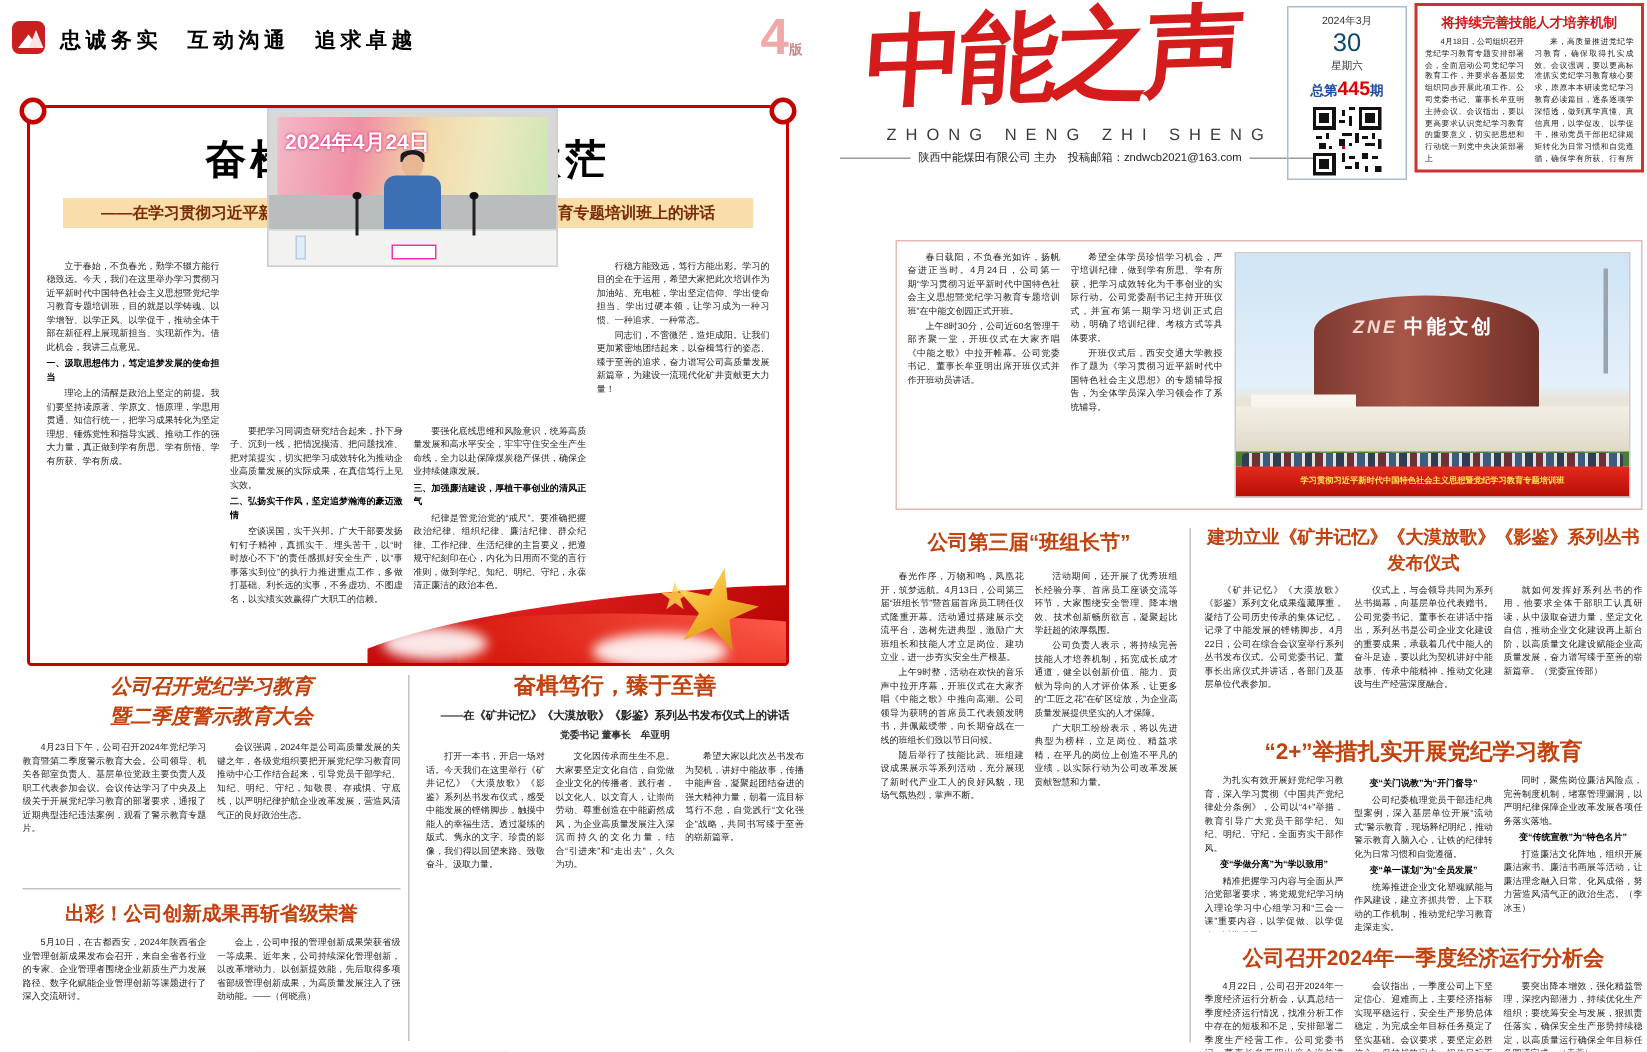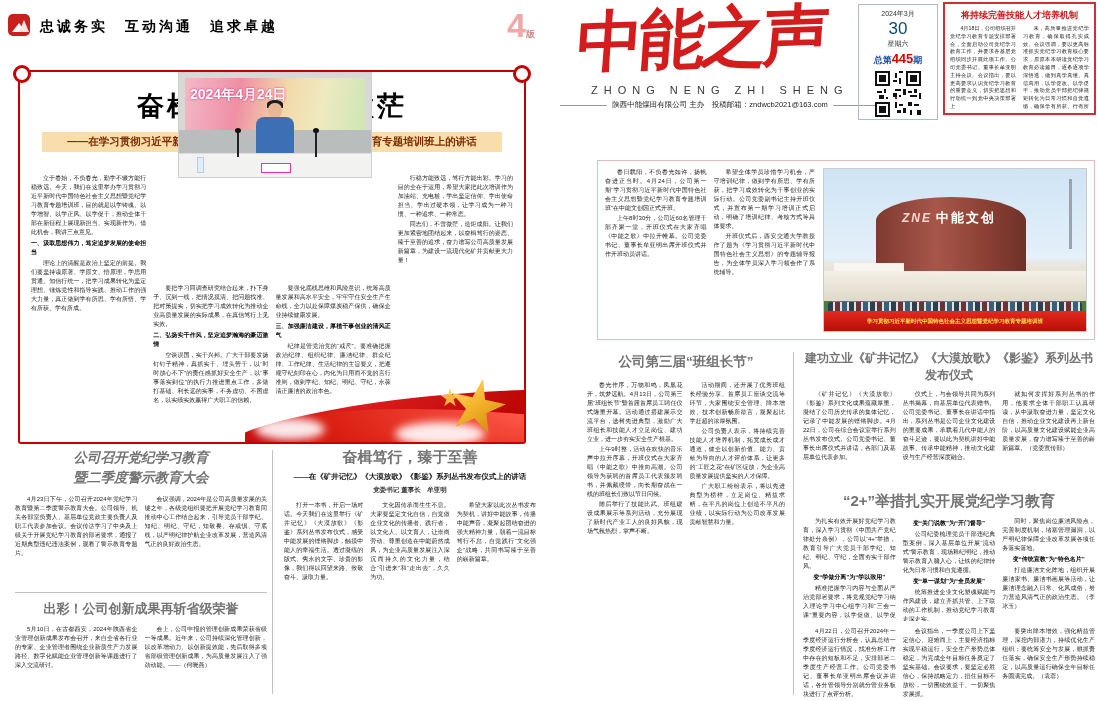--- a/index.html
+++ b/index.html
@@ -56,21 +56,21 @@
   .flag2{position:absolute;left:60px;bottom:-40px;width:380px;height:70px;background:
      radial-gradient(ellipse at 60% 0%,#ff5a4a 0%,#d81d10 70%);border-radius:80% 100% 0 0/50% 80% 0 0;transform:rotate(3deg);}
   .cloud{position:absolute;background:#fff;border-radius:50%;filter:blur(4px);opacity:.9;}
   .star{position:absolute;right:18px;bottom:6px;width:58px;height:58px;background:
      linear-gradient(135deg,#ffe27a 0%,#f5b62e 45%,#c97d06 100%);
      clip-path:polygon(50% 0%,61% 35%,98% 35%,68% 57%,79% 91%,50% 70%,21% 91%,32% 57%,2% 35%,39% 35%);
      transform:rotate(12deg);}
   .star2{position:absolute;right:64px;bottom:34px;width:20px;height:20px;background:#ffd24d;
      clip-path:polygon(50% 0%,61% 35%,98% 35%,68% 57%,79% 91%,50% 70%,21% 91%,32% 57%,2% 35%,39% 35%);opacity:.85;}
   
-  .art-title{font-weight:bold;text-align:center;color:#737373;}
+  .art-title{font-weight:bold;text-align:center;color:#c2410c;}
   #jingshi{left:15px;top:448px;width:252px;}
   #jingshi .art-title{font-size:13.5px;line-height:1.45;font-style:italic;}
   #jingshi .cols{margin-top:8px;height:96px;}
   #zhenyu{left:284px;top:448px;width:252px;}
   #zhenyu .art-title{font-size:15px;}
   #zhenyu .sub{font-size:7.5px;font-weight:bold;text-align:center;margin-top:5px;color:#222;}
   #zhenyu .byl{font-size:6.5px;font-weight:bold;text-align:center;margin:4px 0 6px;color:#333;}
   #zhenyu .cols{height:186px;}
   #vline-l{left:272px;top:450px;width:1px;height:244px;background:#c2c2c2;}
   #hline-l{left:15px;top:592px;width:252px;height:1px;background:#c2c2c2;}
@@ -376,20 +376,21 @@
               <div class="seg-p">统筹推进企业文化塑魂赋能与作风建设，建立齐抓共管、上下联动的工作机制，推动党纪学习教育走深走实。</div>
             </div>
             <div class="newscol">
               <div class="seg-p">同时，聚焦岗位廉洁风险点，完善制度机制，堵塞管理漏洞，以严明纪律保障企业改革发展各项任务落实落地。</div>
               <div class="seg-h">变“传统宣教”为“特色名片”</div>
               <div class="seg-p">打造廉洁文化阵地，组织开展廉洁家书、廉洁书画展等活动，让廉洁理念融入日常、化风成俗，努力营造风清气正的政治生态。（李冰玉）</div>
             </div>
           </div>
       </div>
       <div id="jingji">
+        <div class="art-title">公司召开2024年一季度经济运行分析会</div>
         <div class="cols tiny">
             <div class="newscol">
               <div class="seg-p">4月22日，公司召开2024年一季度经济运行分析会，认真总结一季度经济运行情况，找准分析工作中存在的短板和不足，安排部署二季度生产经营工作。公司党委书记、董事长牟亚明出席会议并讲话，各分管领导分别就分管业务板块进行了点评分析。</div>
             </div>
             <div class="newscol">
               <div class="seg-p">会议指出，一季度公司上下坚定信心、迎难而上，主要经济指标实现平稳运行，安全生产形势总体稳定，为完成全年目标任务奠定了坚实基础。会议要求，要坚定必胜信心，保持战略定力，扭住目标不放松，一切围绕效益干、一切聚焦发展抓。</div>
             </div>
             <div class="newscol">
               <div class="seg-p">要突出降本增效，强化精益管理，深挖内部潜力，持续优化生产组织；要统筹安全与发展，狠抓责任落实，确保安全生产形势持续稳定，以高质量运行确保全年目标任务圆满完成。（袁蓉）</div>
             </div>

